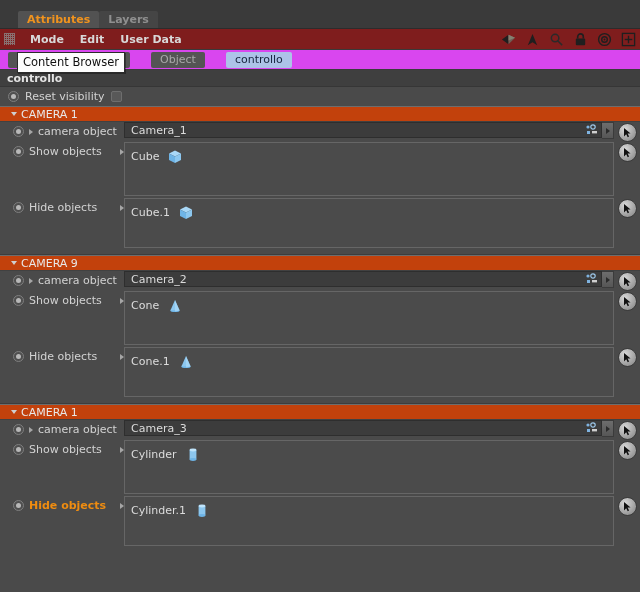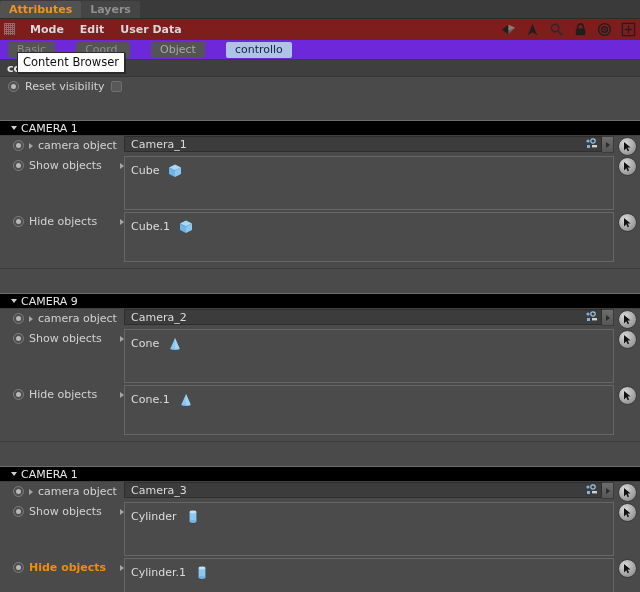--- a/index.html
+++ b/index.html
@@ -9,23 +9,23 @@
     font-family: "DejaVu Sans", "Liberation Sans", sans-serif;
     font-size: 11px;
     color: #d6d6d6;
     overflow: hidden;
   }
   #app { position: relative; width: 640px; height: 592px; }
 
   
   .tabstrip {
     display: flex; align-items: flex-end;
-    height: 19px; background: #3a3a3a;
+    height: 29px; background: #3a3a3a;
     border-bottom: 1px solid #2c2c2c;
-    padding-left: 0;
+    padding-left: 18px;
   }
   .tab {
     height: 17px; line-height: 17px;
     padding: 0 9px; font-size: 11px; font-weight: bold;
     border-radius: 2px 2px 0 0;
   }
   .tab.active { background: #525252; color: #f0931e; }
   .tab.inactive { background: #454545; color: #8f8f8f; }
 
   
@@ -57,21 +57,21 @@
     padding-left: 8px; padding-top: 2px;
   }
   .pathtext {
     font-size: 12px; font-weight: bold; color: #cfcfcf;
     white-space: nowrap; letter-spacing: .2px;
   }
 
   
   .subtabs {
     display: flex; align-items: center; gap: 21px;
-    height: 20px; background: #6d28d9; padding-left: 8px;
+    height: 20px; background: #d946ef; padding-left: 8px;
     border-bottom: 1px solid #3c3c3c;
   }
   .subtab {
     height: 16px; line-height: 16px; padding: 0 9px;
     font-size: 11px; border-radius: 2px;
     background: #545454; color: #a9a9a9;
   }
   .subtab.on { background: #adc3e8; color: #16233c; }
   .subtab.dim { color: #8d8d8d; }
 
@@ -112,23 +112,23 @@
   .arrowd {
     width: 0; height: 0; flex: 0 0 auto;
     border-top: 4px solid #cfcfcf;
     border-left: 3px solid transparent;
     border-right: 3px solid transparent;
   }
 
   
   .camhdr {
     display: flex; align-items: center; gap: 4px;
-    height: 16px; background: #000000;
+    height: 16px; background: #c2410c;
     border-top: 1px solid #6d6d6d; border-bottom: 1px solid #414141;
-    padding-left: 11px; color: #e8e8e8; font-size: 11px; margin-top: 24px;
+    padding-left: 11px; color: #e8e8e8; font-size: 11px;
   }
   .sep { height: 7px; background: #4a4a4a; border-bottom: 1px solid #3d3d3d; }
 
   
   .prow { display: flex; align-items: flex-start; }
   .plabel {
     width: 124px; flex: 0 0 124px;
     display: flex; align-items: center; gap: 5px;
     padding-left: 13px; height: 19px;
     font-size: 11px; color: #d2d2d2;

